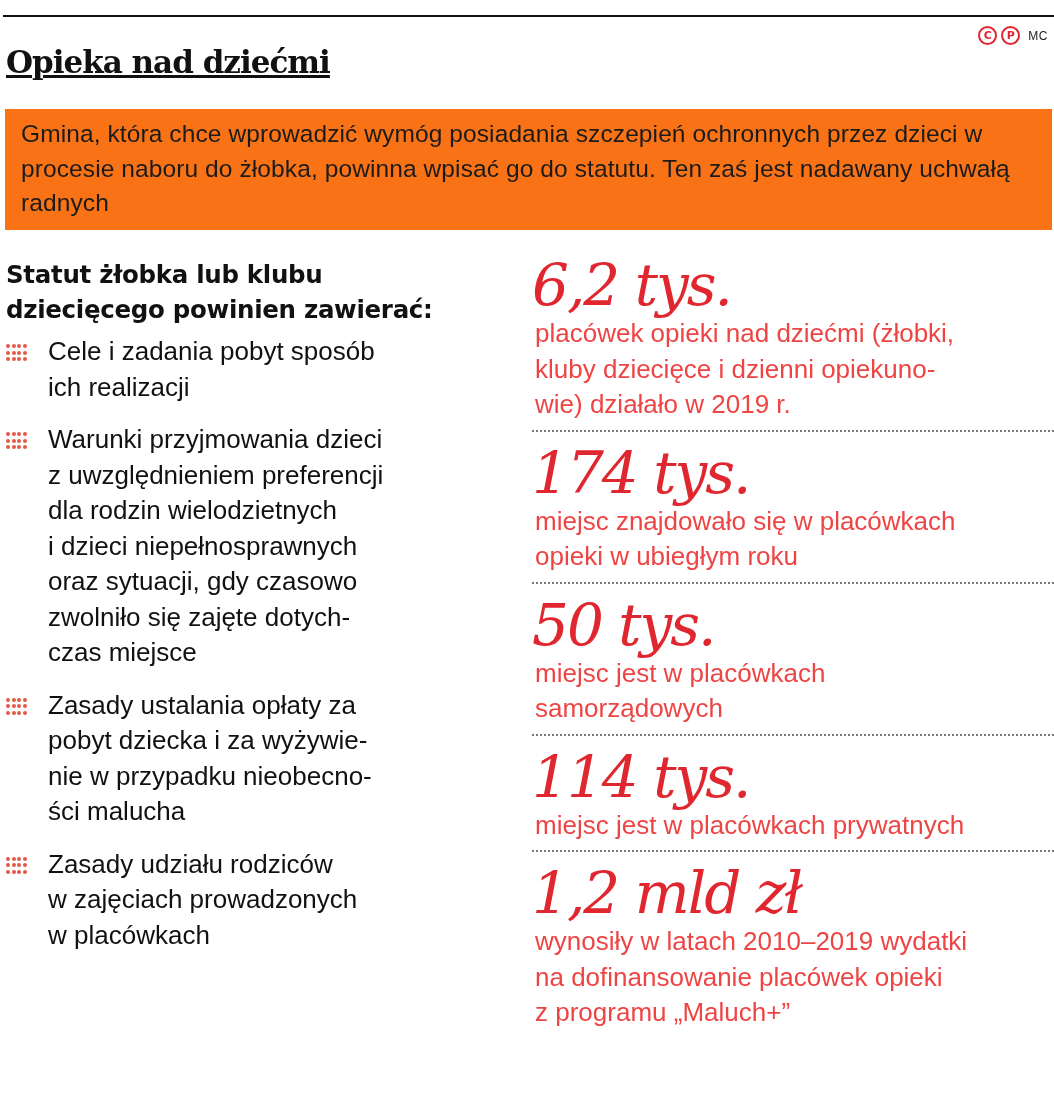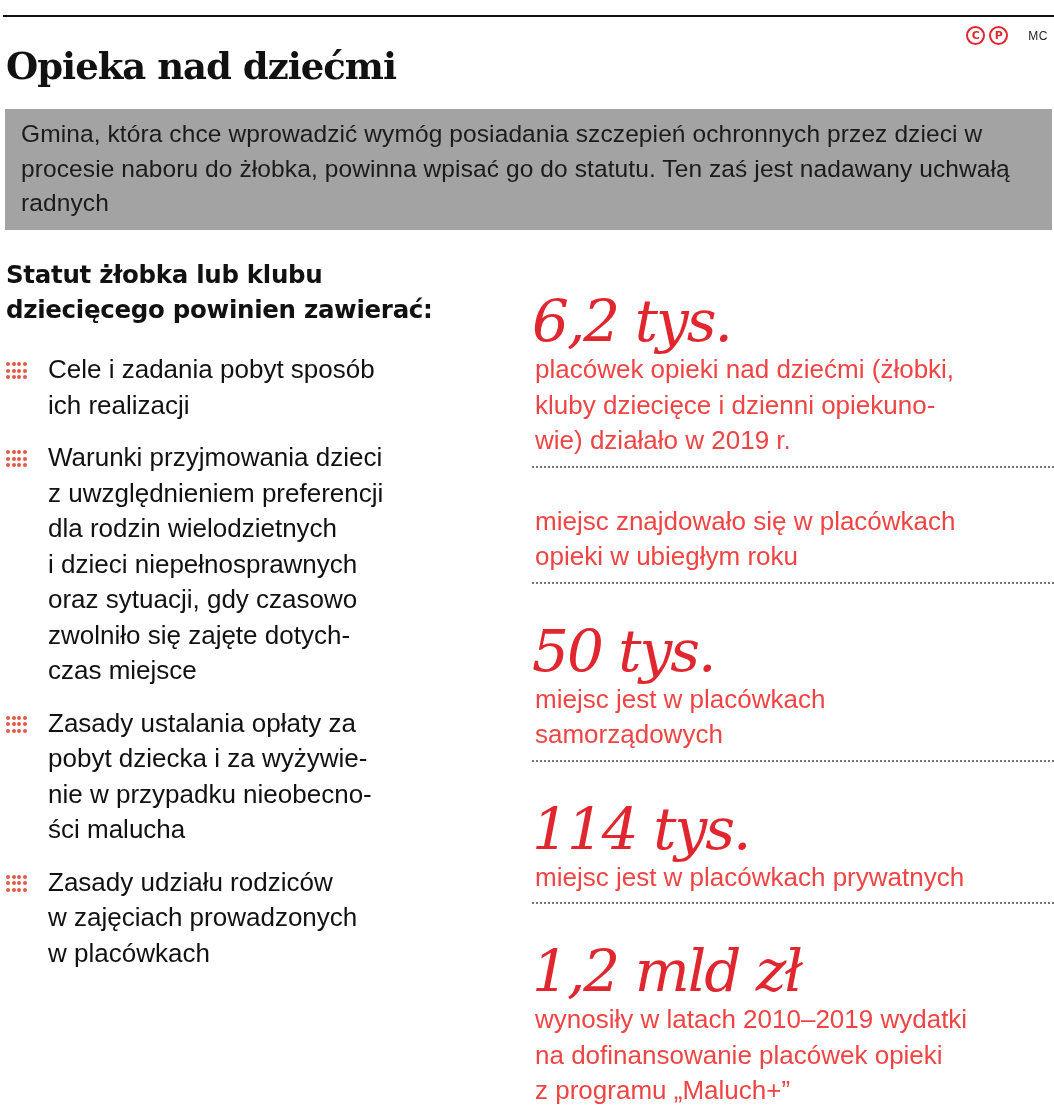--- a/index.html
+++ b/index.html
@@ -7,57 +7,57 @@
     body { position: relative; font-family: "DejaVu Sans", sans-serif; color: #111; }
 
     .top-rule { position: absolute; left: 3px; top: 15px; width: 1051px; height: 2px; background: #111; }
 
     .credits { position: absolute; top: 26px; right: 6px; display: flex; align-items: center; gap: 4px; }
     .credit-badge {
       width: 19px; height: 19px; border: 2px solid #e0262e; border-radius: 50%;
       color: #e0262e; font-family: "DejaVu Sans", sans-serif; font-weight: bold;
       font-size: 11px; line-height: 15px; text-align: center;
     }
-    .credit-author { font-family: "Liberation Sans", sans-serif; font-size: 12px; color: #222; margin-left: 16px; letter-spacing: 0.5px; text-align: center; }
+    .credit-author { font-family: "Liberation Sans", sans-serif; font-size: 12px; color: #222; margin-left: 4px; letter-spacing: 0.5px; text-align: center; }
 
     .title {
       position: absolute; left: 6px; top: 44px;
-      font-family: "DejaVu Serif", serif; font-weight: bold; font-size: 37px;
-      letter-spacing: -1px; color: #111;
+      font-family: "DejaVu Serif", serif; font-weight: bold; font-size: 31px;
+      letter-spacing: -1px; color: #111; text-decoration: underline;
     }
 
     .lead-box {
       position: absolute; left: 5px; top: 109px; width: 1047px; height: 121px;
-      background: #a3a3a3; padding: 8px 14px 0 16px;
+      background: #f97316; padding: 8px 14px 0 16px;
     }
     .lead-text {
       font-family: "Liberation Sans", sans-serif; font-size: 24.5px; line-height: 34.5px;
       color: #1b1b1b; letter-spacing: 0.1px;
     }
 
     .left-col { position: absolute; left: 6px; top: 258px; width: 460px; }
     .left-heading {
       font-family: "DejaVu Sans", sans-serif; font-weight: bold; font-size: 24.5px;
-      line-height: 34.5px; color: #111; margin-bottom: 25px; letter-spacing: -0.3px;
+      line-height: 34.5px; color: #111; margin-bottom: 7px; letter-spacing: -0.3px;
     }
     .req-list { list-style: none; }
     .req-item { position: relative; padding-left: 42px; margin-bottom: 17px; }
     .req-text {
       font-family: "Liberation Sans", sans-serif; font-size: 26px; line-height: 35.5px;
       color: #111; white-space: pre-line;
     }
     .dots-icon {
       position: absolute; left: 0; top: 10px; width: 20px; height: 18px;
       display: grid; grid-template-columns: repeat(4, 4px); grid-template-rows: repeat(3, 4px);
       column-gap: 1.5px; row-gap: 2.5px;
     }
     .dots-icon span { width: 4px; height: 4px; border-radius: 50%; background: #e05a45; display: block; }
 
     .right-col { position: absolute; left: 532px; top: 254px; width: 522px; }
-    .stat { padding-bottom: 7px; border-bottom: 2px dotted #777; margin-bottom: 10px; margin-top: 36px; }
+    .stat { padding-bottom: 7px; border-bottom: 2px dotted #777; margin-bottom: 10px; }
     .stat.last { border-bottom: none; }
     .stat-value {
       font-family: "DejaVu Serif", serif; font-style: italic; font-size: 58px;
       line-height: 62px; color: #e0262e; letter-spacing: -2px; display: block;
     }
     .stat-desc {
       font-family: "Liberation Sans", sans-serif; font-size: 26px; line-height: 35.5px;
       color: #ef4444; display: block; padding-left: 3px; white-space: pre-line;
     }
   </style>
@@ -165,20 +165,21 @@
 </div>
 
 <div class="right-col">
   <div class="stat">
     <span class="stat-value">6,2 tys.</span>
     <span class="stat-desc">placówek opieki nad dziećmi (żłobki,
 kluby dziecięce i dzienni opiekuno-
 wie) działało w 2019 r.</span>
   </div>
   <div class="stat">
+    <span class="stat-value">174 tys.</span>
     <span class="stat-desc">miejsc znajdowało się w placówkach
 opieki w ubiegłym roku</span>
   </div>
   <div class="stat">
     <span class="stat-value">50 tys.</span>
     <span class="stat-desc">miejsc jest w placówkach
 samorządowych</span>
   </div>
   <div class="stat">
     <span class="stat-value">114 tys.</span>

